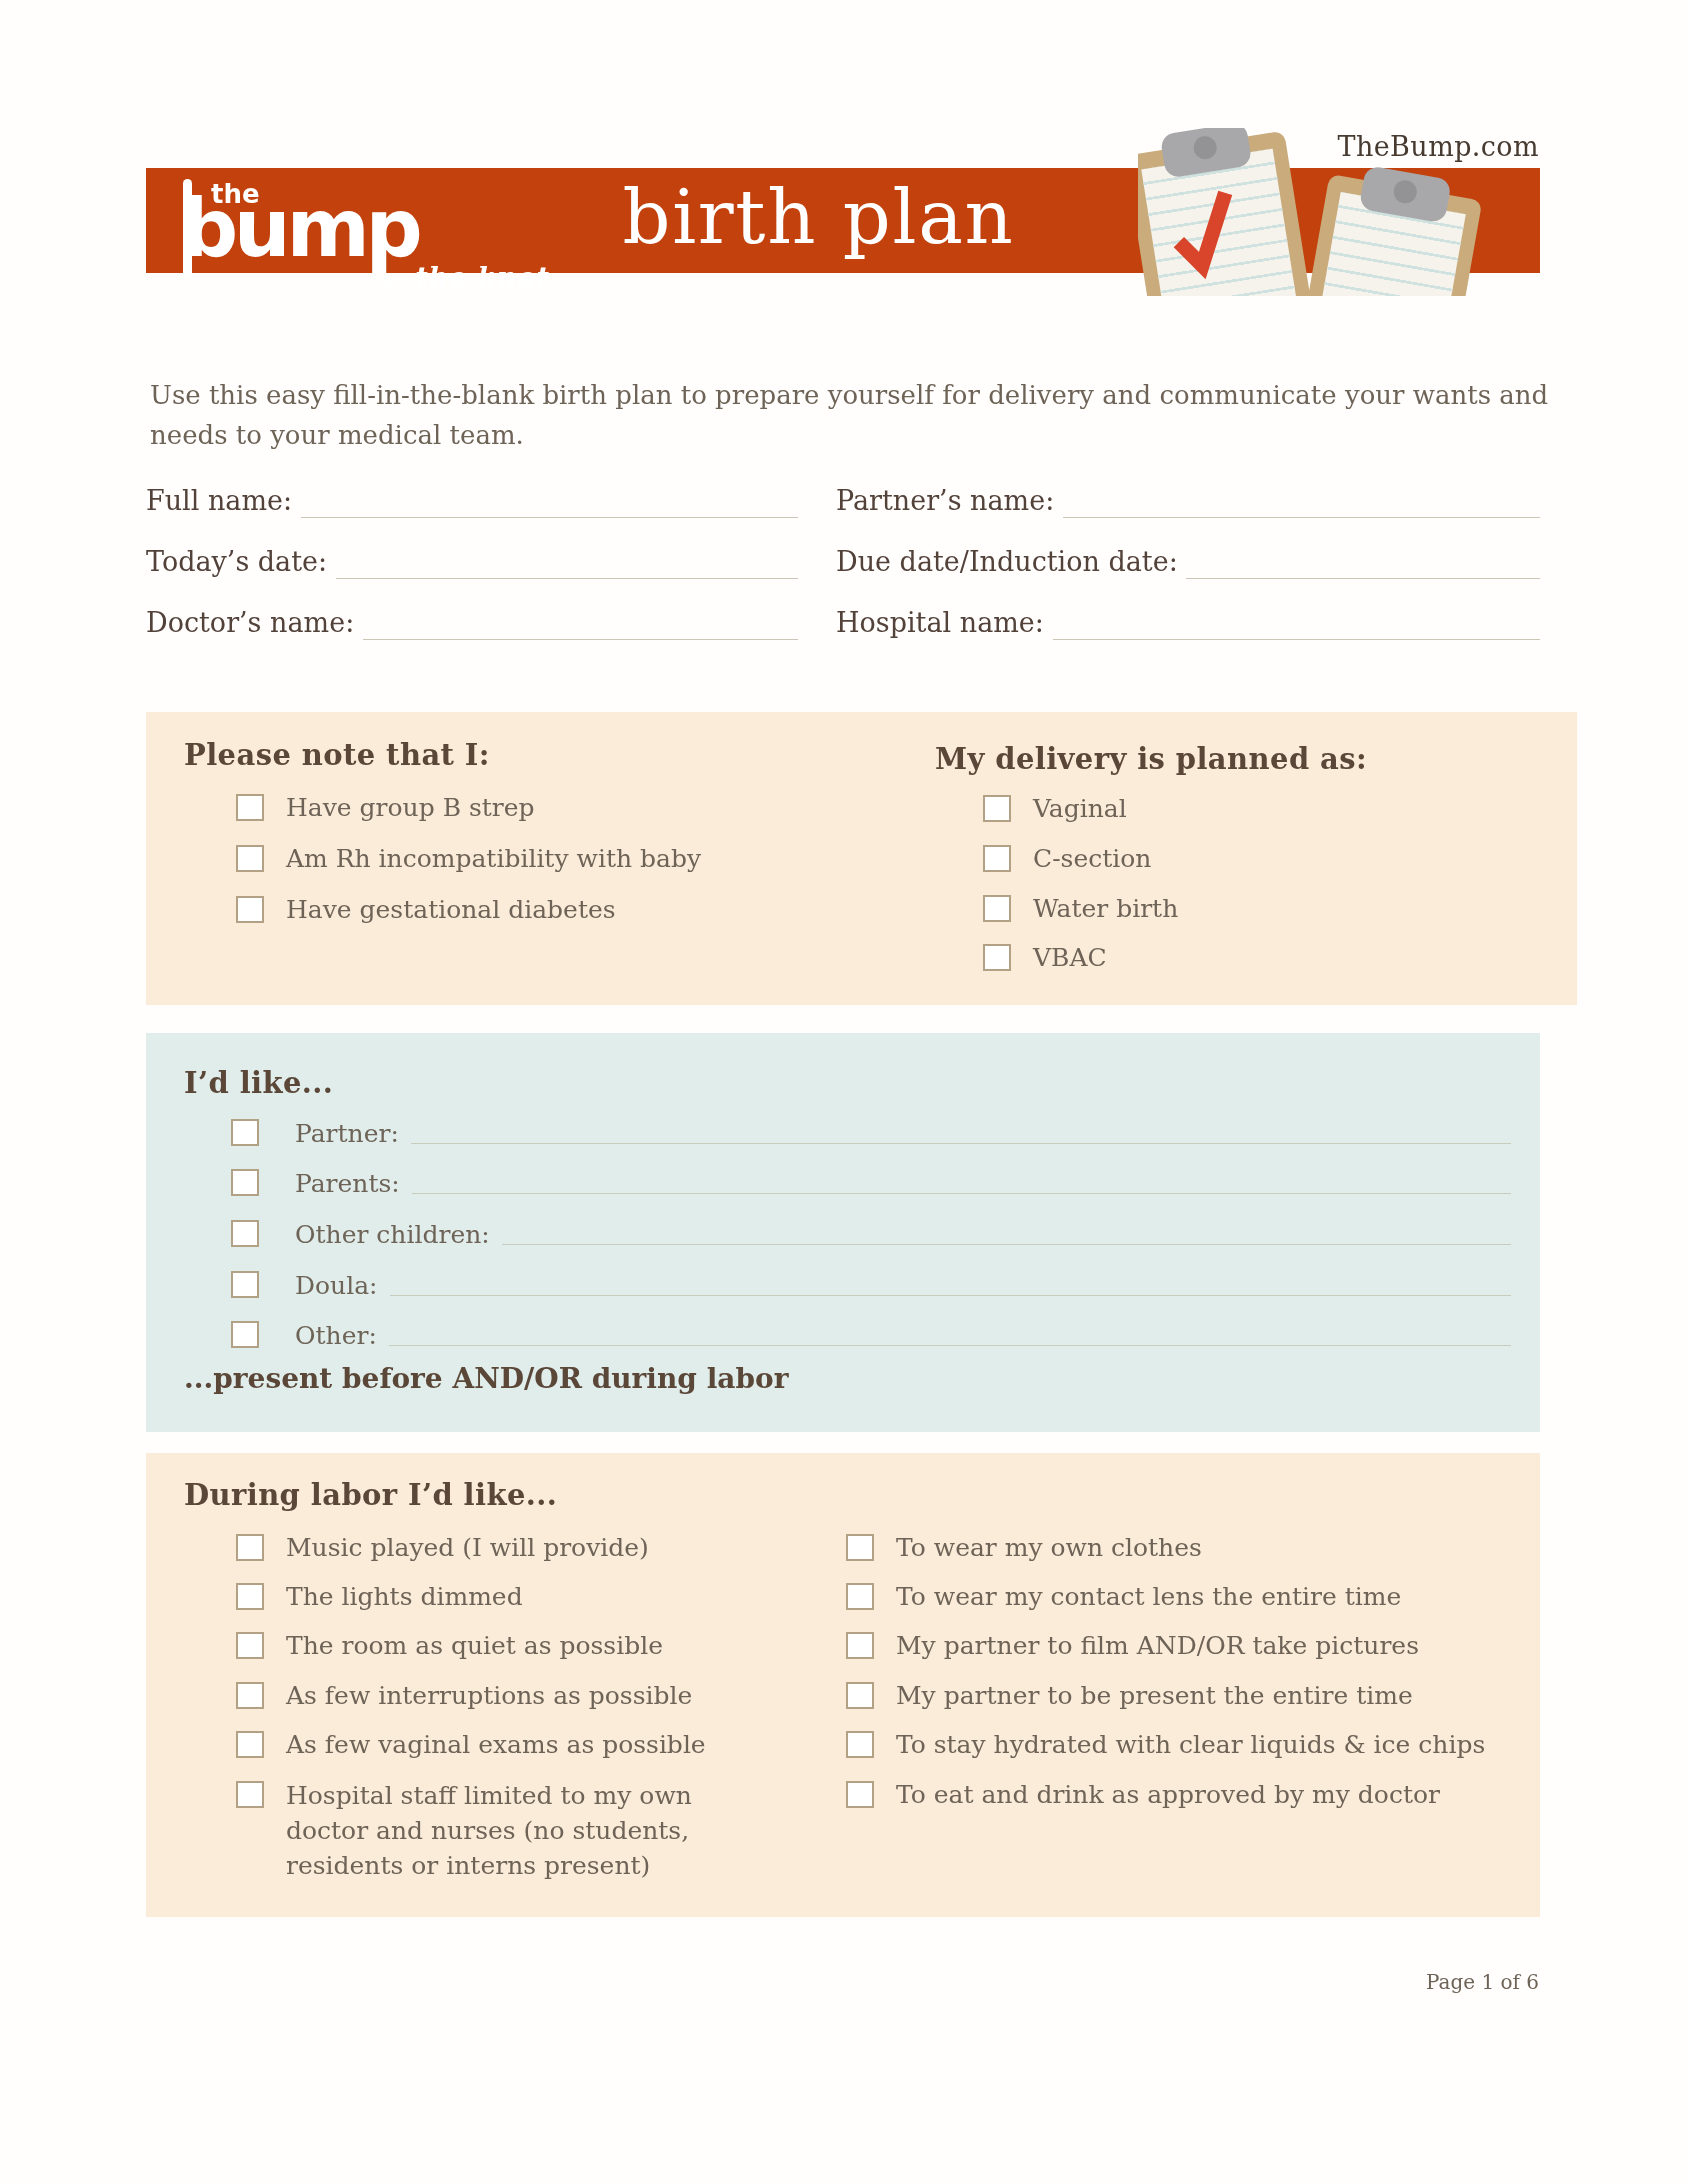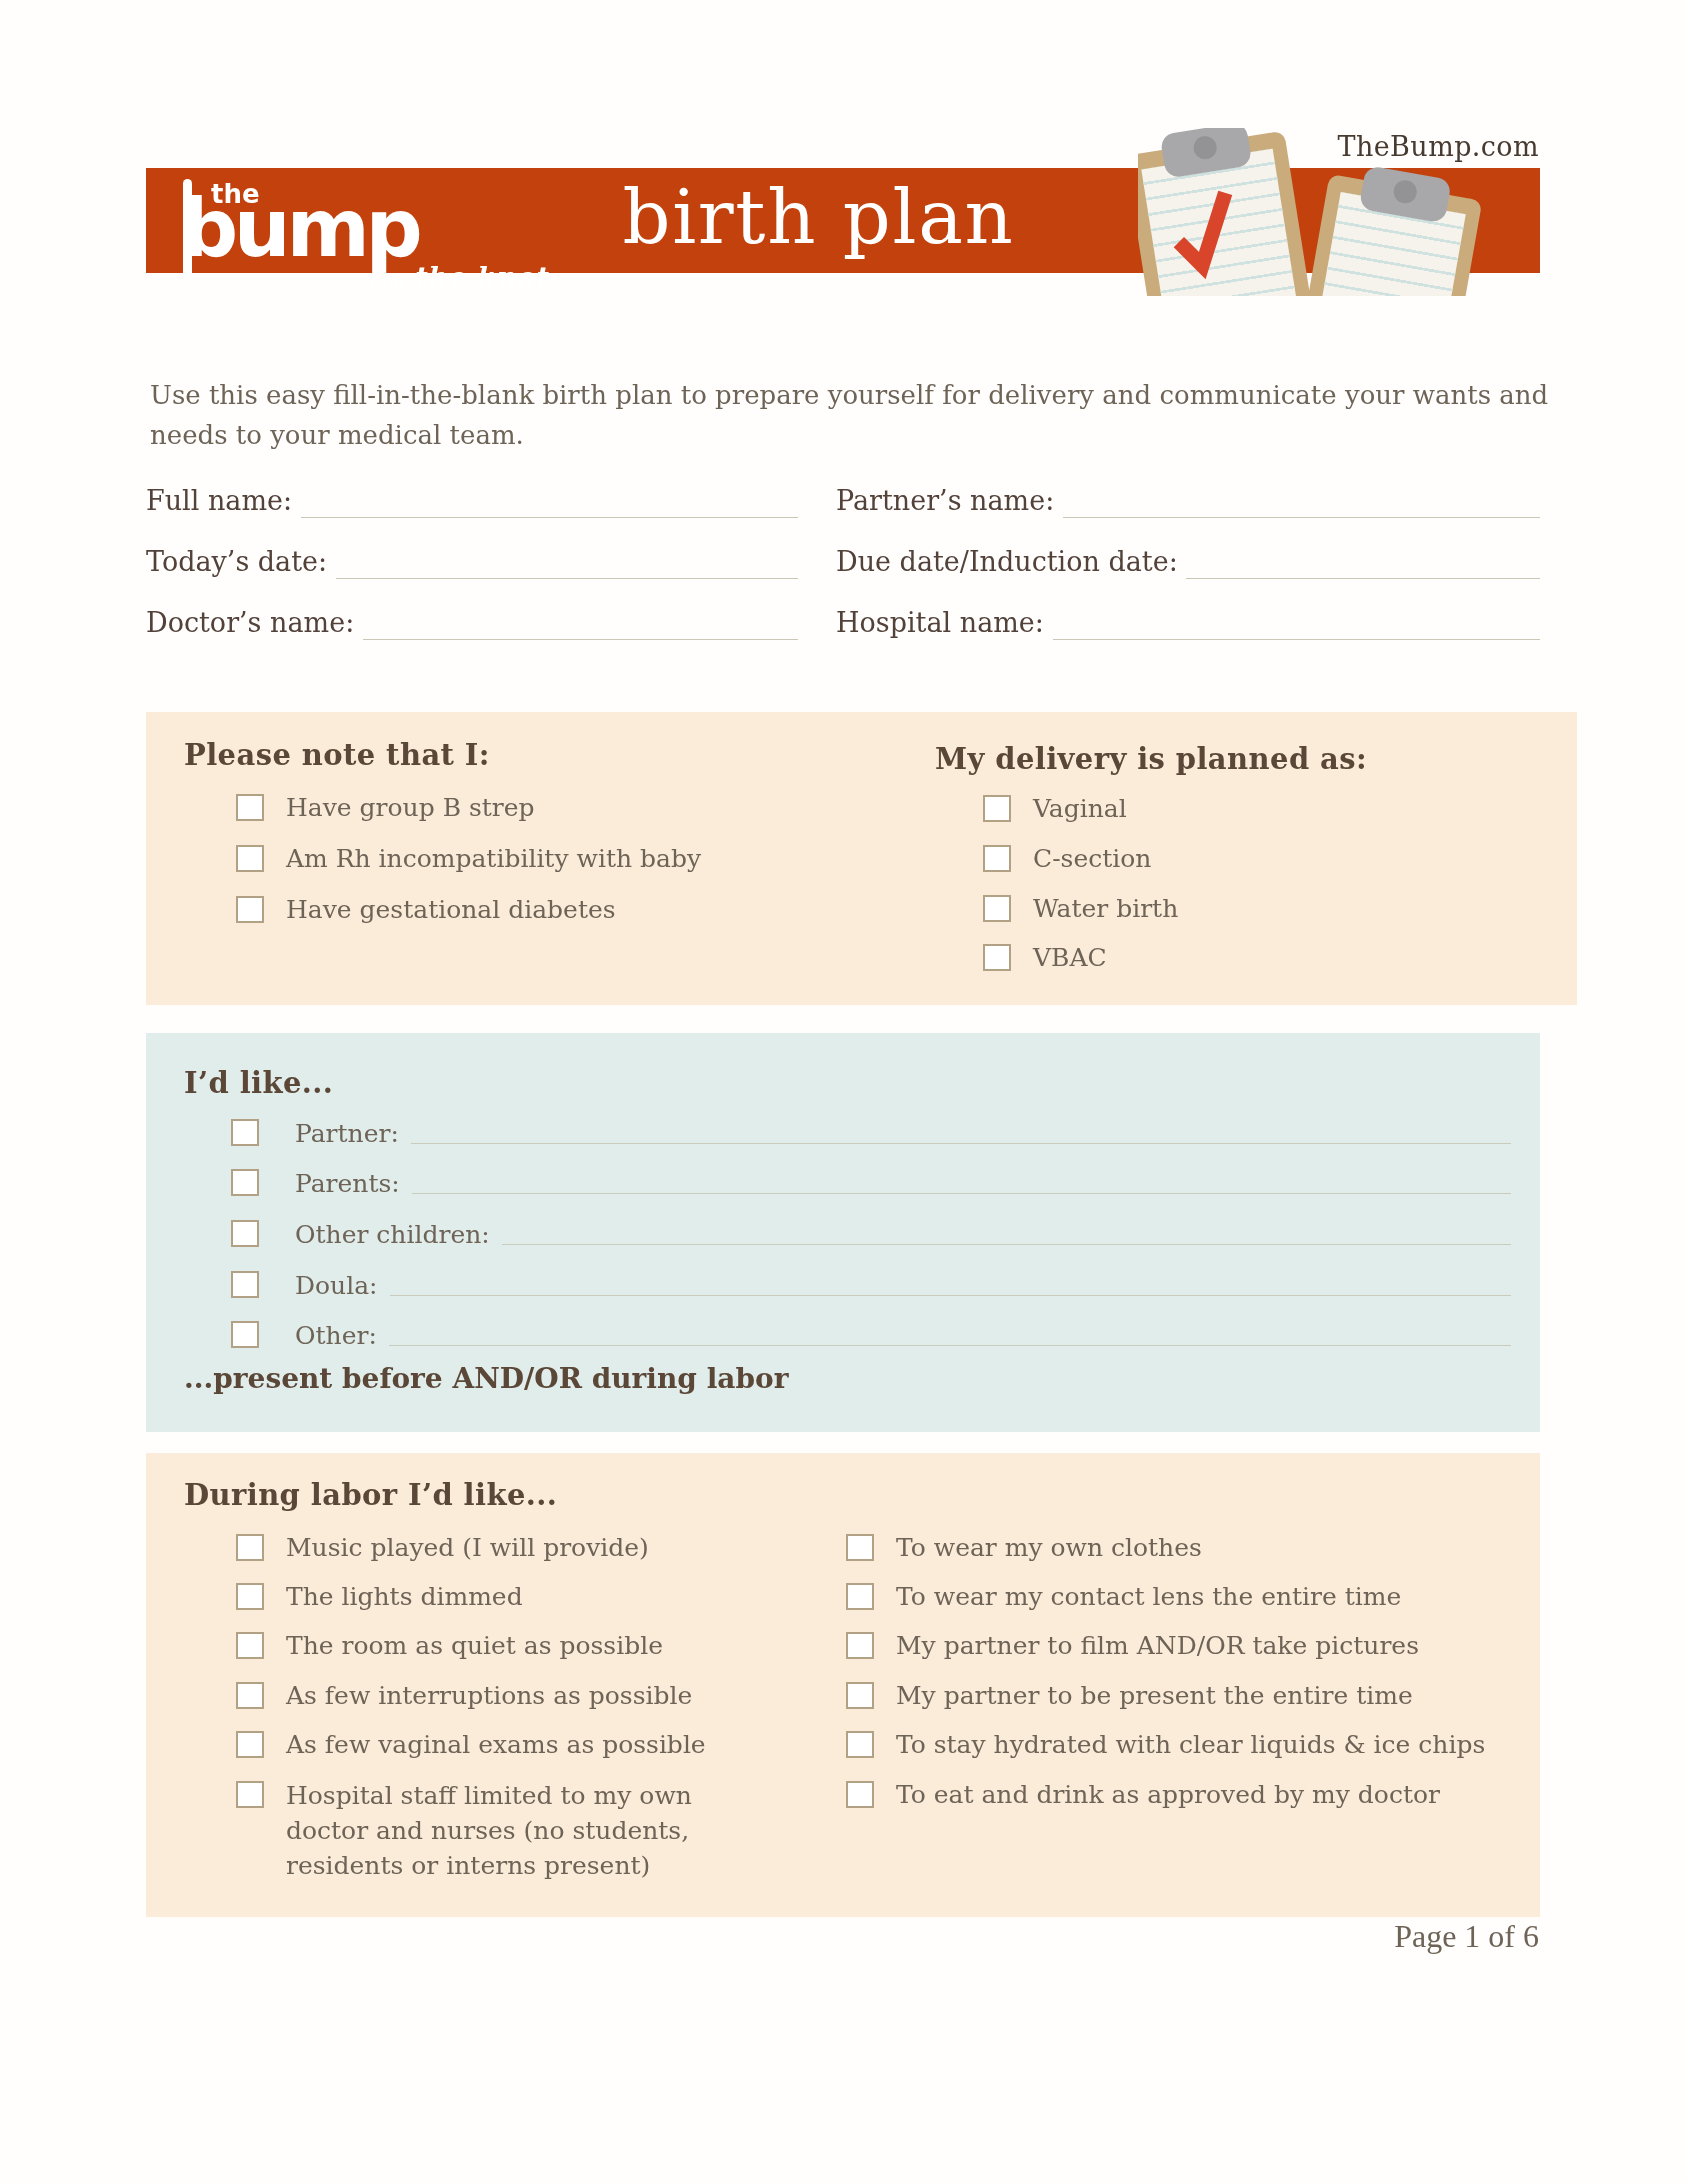--- a/index.html
+++ b/index.html
@@ -58,21 +58,21 @@
   .cb{width:28px;height:27px;background:#ffffff;border:2.6px solid #b2a185;box-sizing:border-box;flex:none;}
   .cbrow{position:absolute;display:flex;align-items:flex-start;}
   .cblabel{margin-left:22px;font-size:25px;line-height:28px;color:#6e6357;}
   .wrap3{width:489px;line-height:35px;margin-top:-3.5px;}
 
   .ilrow{position:absolute;left:85px;right:29px;display:flex;align-items:flex-start;}
   .illabel{margin-left:36px;font-size:25px;line-height:29px;color:#6e6357;white-space:nowrap;}
   .blank-line{flex:1;margin-left:12.2px;height:23.6px;border-bottom:1.7px solid #c9ccbc;}
   .il-footer{position:absolute;left:38px;top:329px;font-size:28px;font-weight:bold;color:#5b4738;}
 
-  .pagenum{position:absolute;top:1918px;right:148px;font-size:32px;color:#6e6357;font-family:Liberation Serif, serif;}
+  .pagenum{position:absolute;top:1970px;right:148px;font-size:20px;color:#6e6357;}
 </style>
 </head>
 <body>
 
 <div class="page">
 
   <div class="site-url">TheBump.com</div>
 
   <div class="band">
     <div class="logo">

